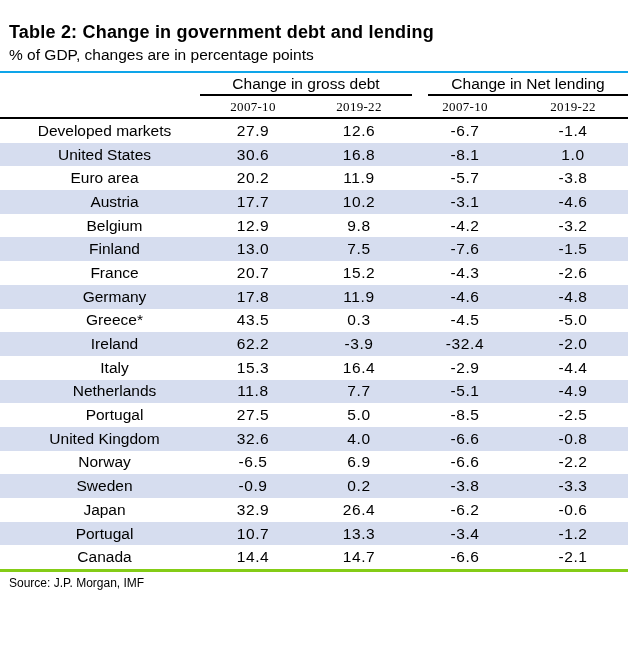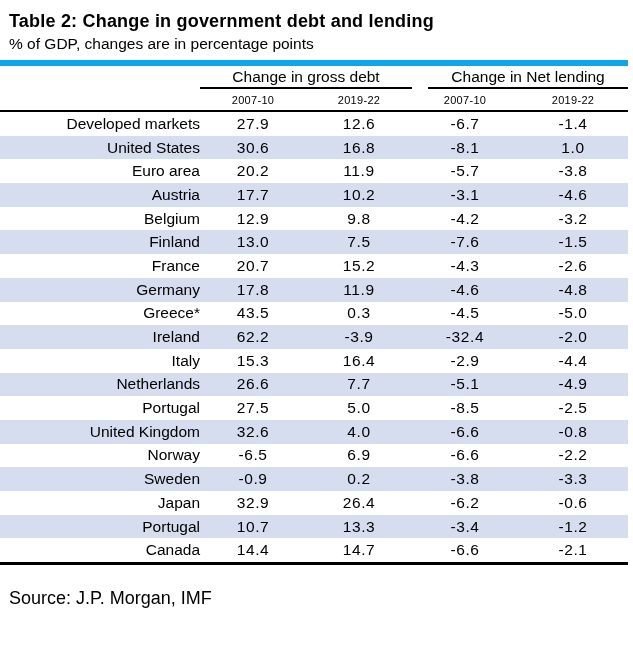--- a/index.html
+++ b/index.html
@@ -9,83 +9,83 @@
   }
   body {
     width: 633px;
     height: 672px;
     font-family: "Liberation Sans", sans-serif;
     color: #000000;
     overflow: hidden;
   }
   .page {
     width: 628px;
-    padding-top: 11px;
+    padding-top: 22px;
   }
   .title {
     font-size: 18px;
     font-weight: bold;
     line-height: 21px;
     padding-left: 9px;
     letter-spacing: 0.2px;
   }
   .subtitle {
     font-size: 15.5px;
     line-height: 19px;
     padding: 2px 0 7px 9px;
-    border-bottom: 6px solid #0ea5e9;
+    border-bottom: 2px solid #0ea5e9;
   }
   table.main {
     border-collapse: collapse;
     table-layout: fixed;
     width: 628px;
   }
   table.main th {
     font-weight: normal;
     padding: 0;
   }
   .grp-row th { vertical-align: bottom; margin-top: 28px; }
   .grp {
     border-bottom: 2px solid #000;
     text-align: center;
     font-size: 15.5px;
     line-height: 19px;
     padding: 1px 0 1px 0;
   }
   .grp.g2 { margin-left: 16px; }
   tr.years th {
-    font-size: 11px;
+    font-size: 13px;
     height: 21px;
     text-align: center;
     border-bottom: 2.5px solid #000;
     letter-spacing: 0.3px;
+    font-family: Liberation Serif, serif;
   }
   tbody td {
     height: 23.7px;
     font-size: 15.5px;
     padding: 0;
     vertical-align: middle;
   }
   td.label {
-    text-align: right;
+    text-align: center;
     padding-left: 9px;
     white-space: nowrap;
   }
   td.label.indent { padding-left: 29px; }
   td.num {
     text-align: center;
     letter-spacing: 0.6px;
   }
   tbody tr:nth-child(even) { background: var(--band, #d6ddef); }
-  tbody tr:last-child td { border-bottom: 3px solid #000000; }
+  tbody tr:last-child td { border-bottom: 3px solid #84cc16; }
   .source {
-    font-size: 18px;
+    font-size: 12px;
     line-height: 17px;
     padding: 3px 0 0 9px;
-    margin-top: 22px;
   }
 </style>
 </head>
 <body>
 
 <div class="page">
   <div class="title">Table 2: Change in government debt and lending</div>
   <div class="subtitle">% of GDP, changes are in percentage points</div>
 
   <table class="main">
@@ -187,21 +187,21 @@
         </tr>
         <tr>
           <td class="label indent">Italy</td>
           <td class="num">15.3</td>
           <td class="num">16.4</td>
           <td class="num">-2.9</td>
           <td class="num">-4.4</td>
         </tr>
         <tr>
           <td class="label indent">Netherlands</td>
-          <td class="num">26.6</td>
+          <td class="num">11.8</td>
           <td class="num">7.7</td>
           <td class="num">-5.1</td>
           <td class="num">-4.9</td>
         </tr>
         <tr>
           <td class="label indent">Portugal</td>
           <td class="num">27.5</td>
           <td class="num">5.0</td>
           <td class="num">-8.5</td>
           <td class="num">-2.5</td>

